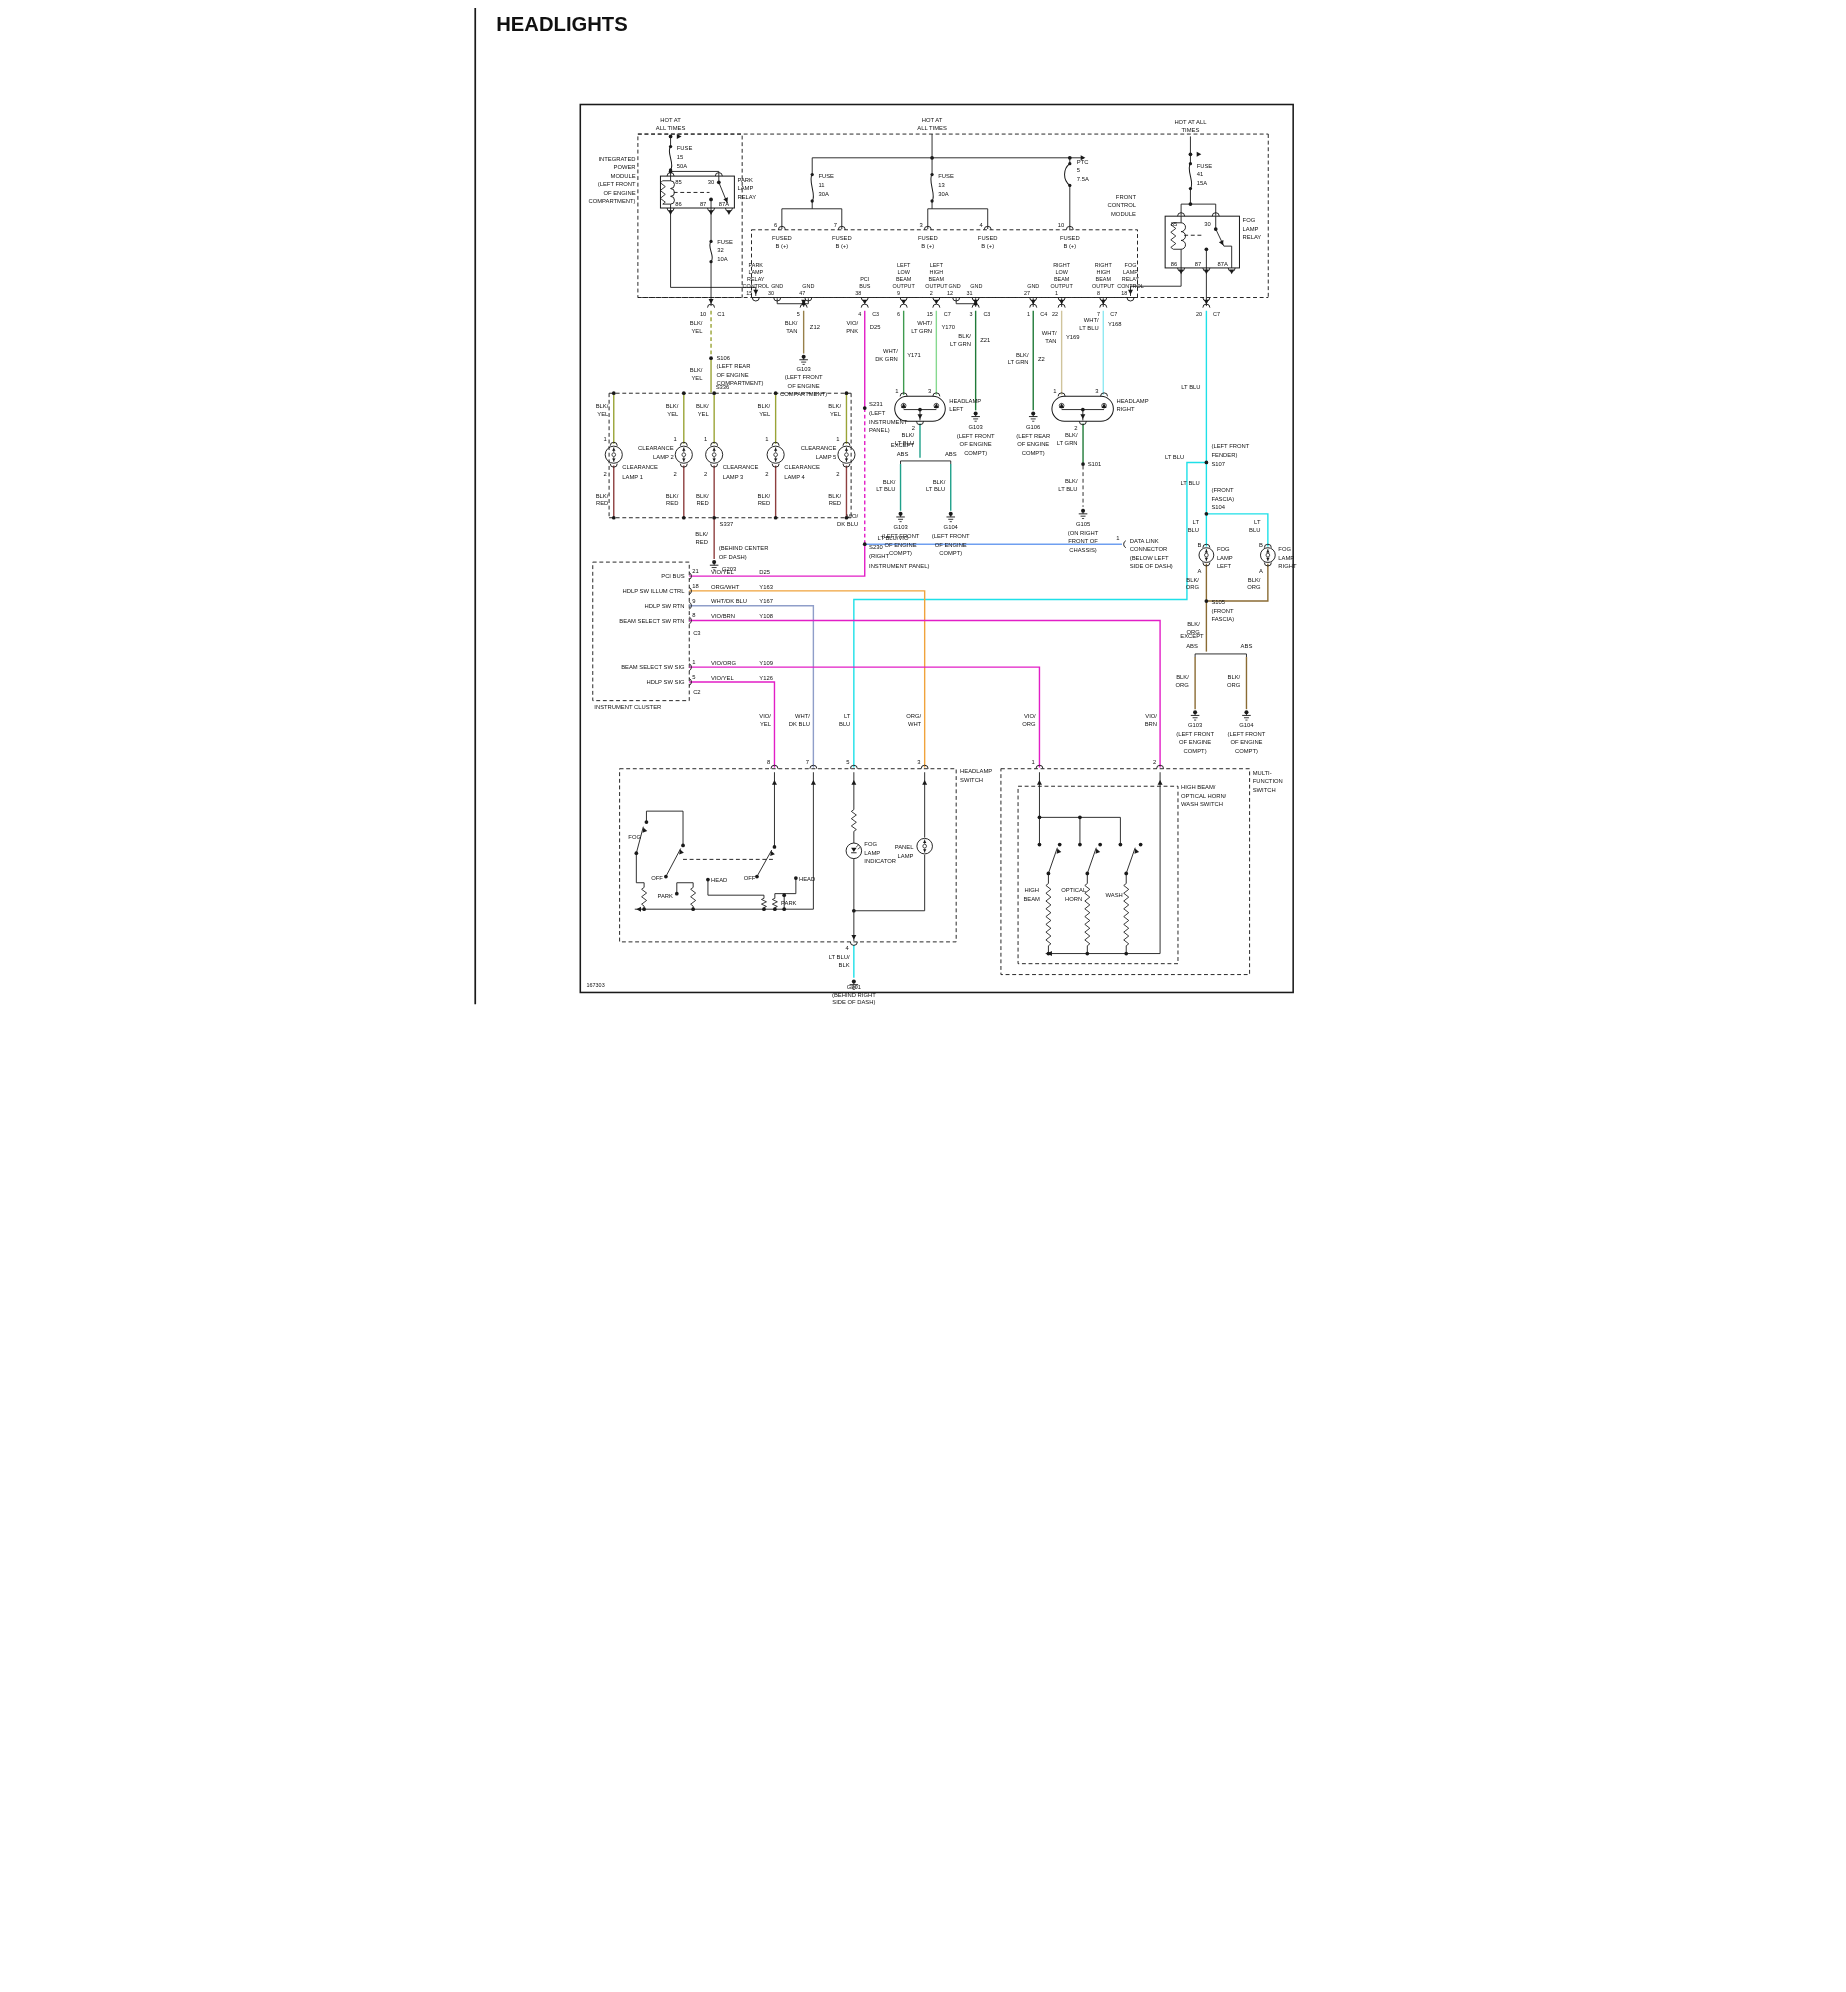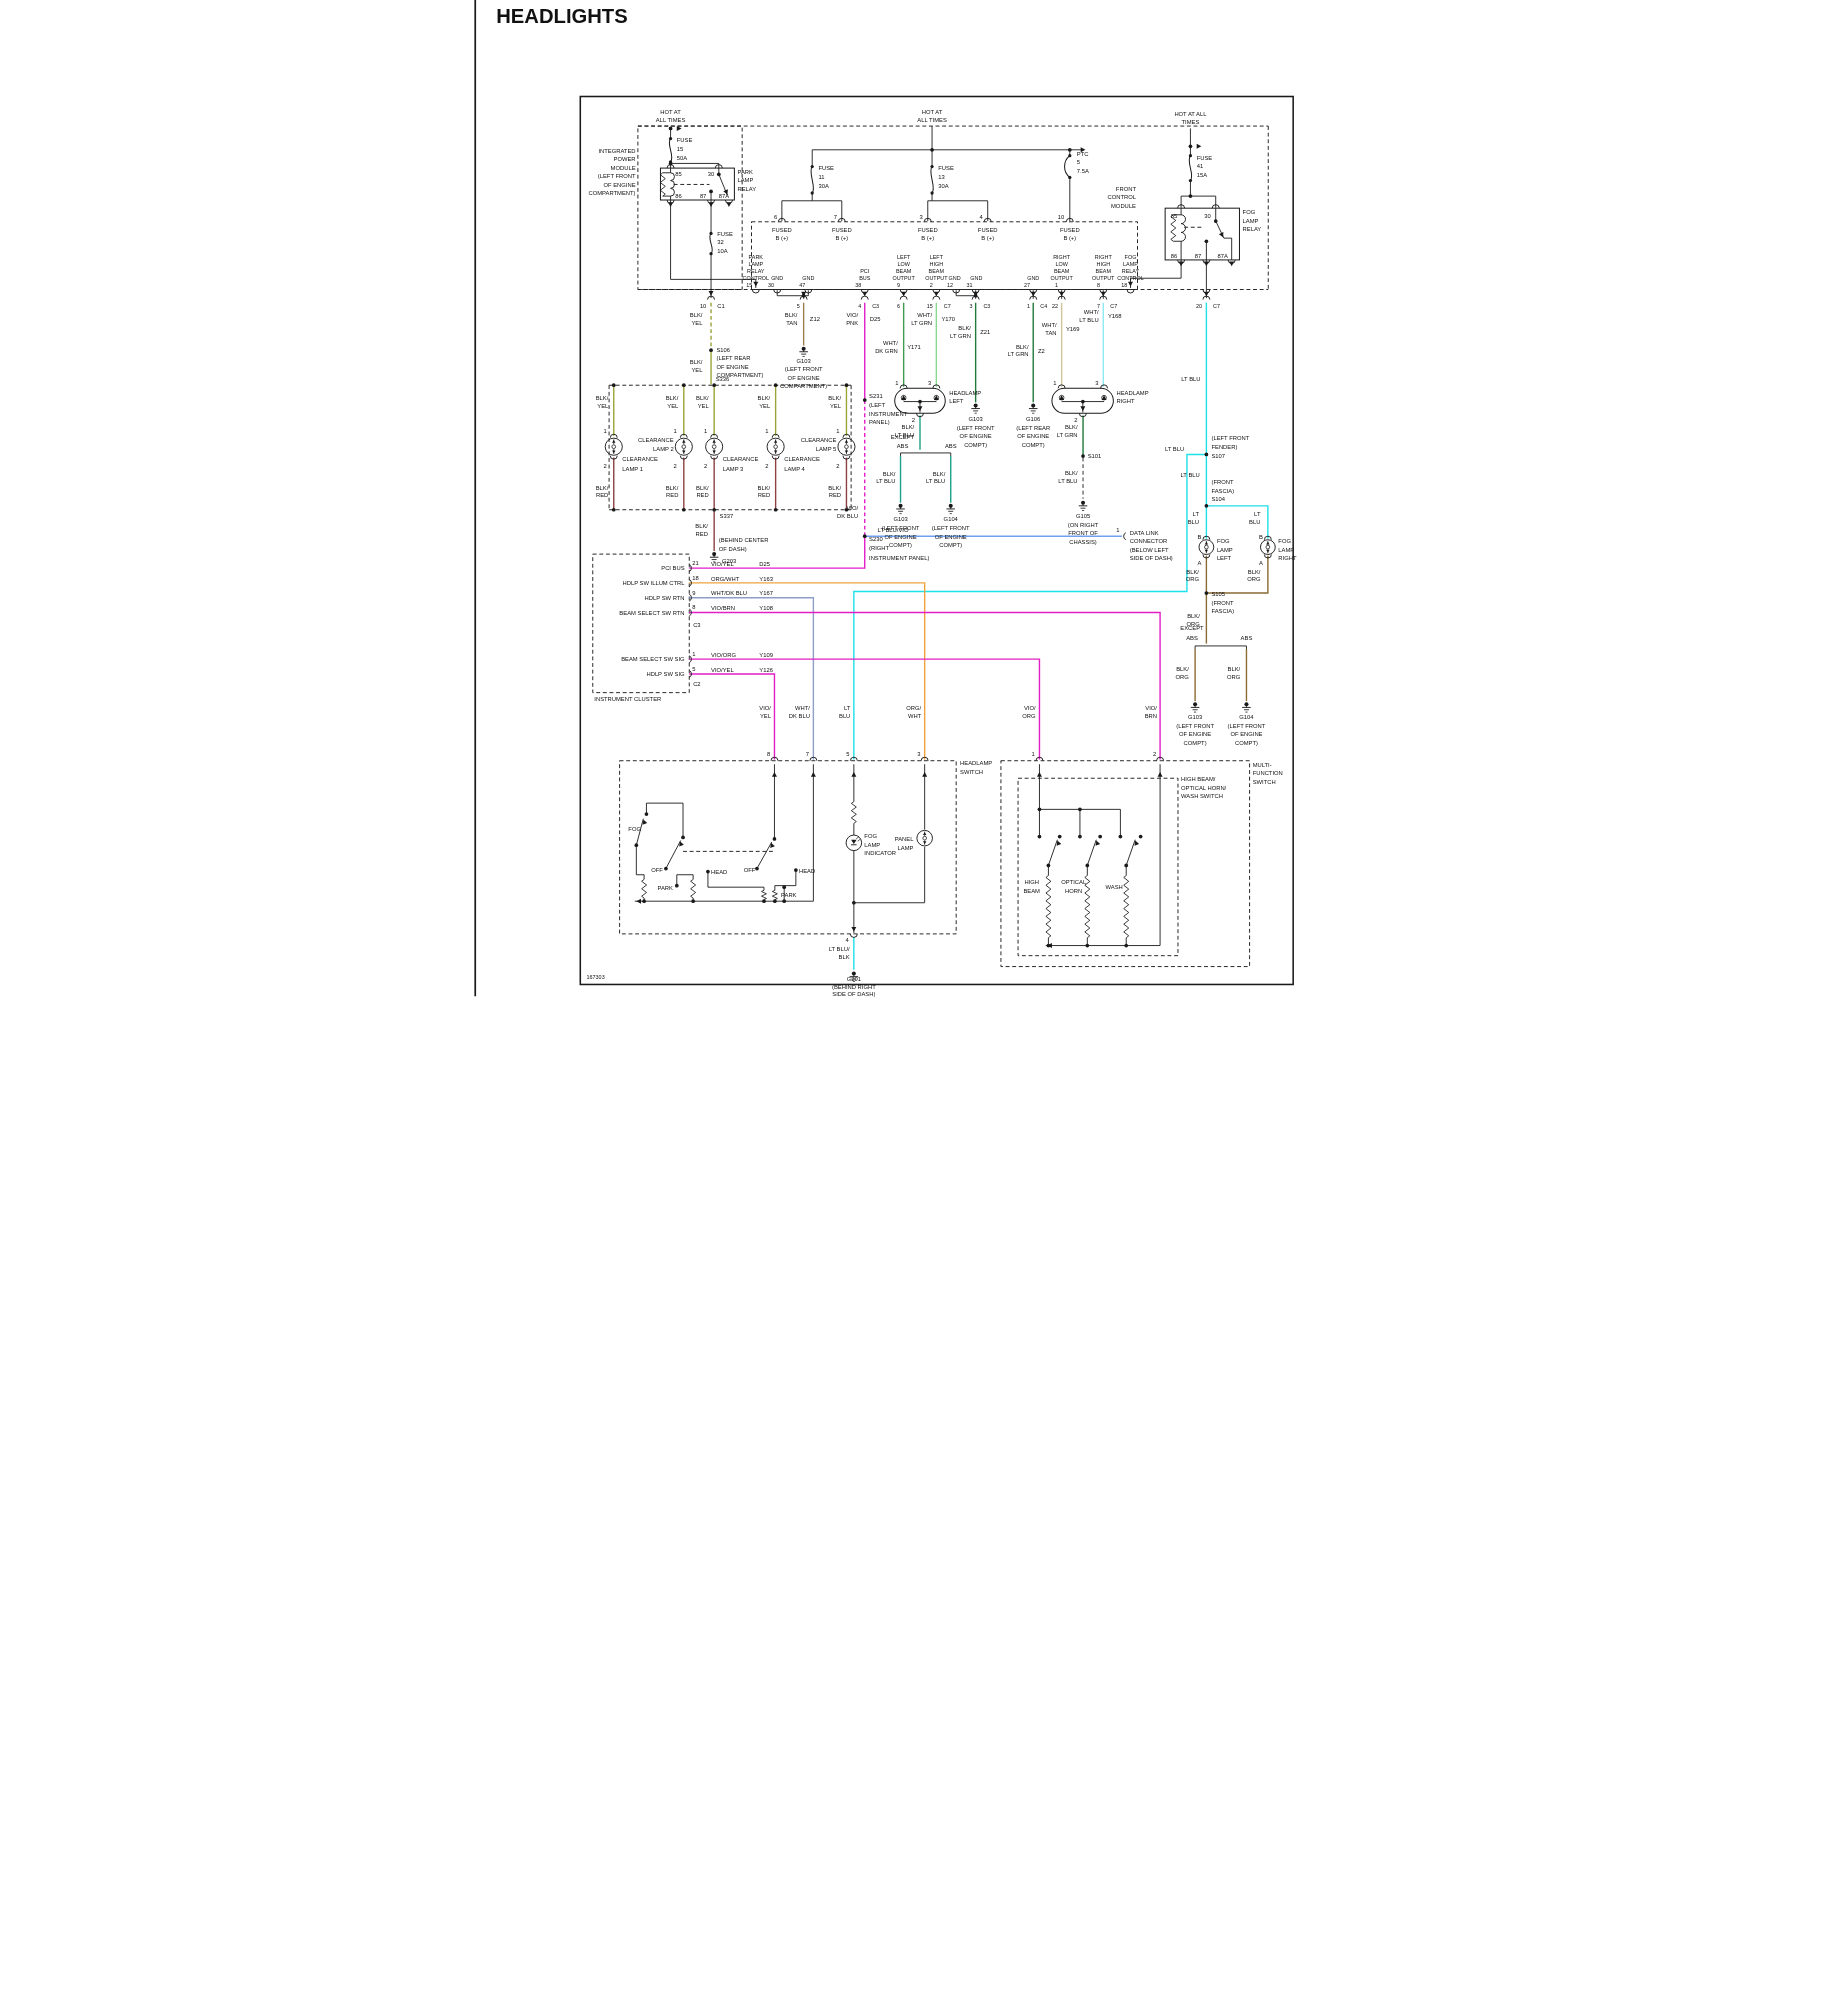--- a/index.html
+++ b/index.html
@@ -1,16 +1,16 @@
 <!DOCTYPE html>
 <html style="font-size:12.5px"><head>
 <meta charset="utf-8">
 <style>
   html,body{margin:0;padding:0;background:#ffffff;}
-  #page{position:relative;width:100%;max-width:923px;margin:0 auto;background:#fff;}
+  #page{position:relative;width:100%;max-width:923px;margin:8px auto;background:#fff;}
   svg{display:block;width:100%;height:auto;}
   text{font-family:"Liberation Sans","DejaVu Sans",sans-serif;fill:#111;}
 </style>
 </head>
 <body>
 
 <div id="page">
   <svg id="diagram" viewBox="0 0 1186 1285" xmlns="http://www.w3.org/2000/svg">
       <rect x="0" y="0" width="1186" height="1285" fill="#fff"></rect>
       <rect x="152" y="124" width="916" height="1141" rx="0" ry="0" fill="none" stroke="#1a1a1a" stroke-width="2"></rect>

